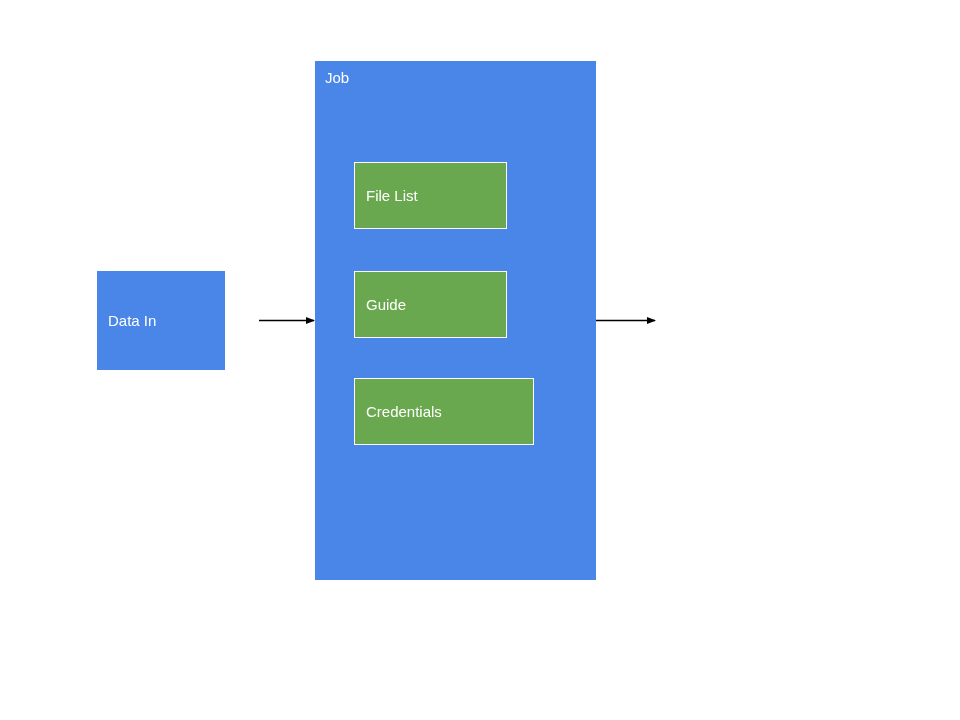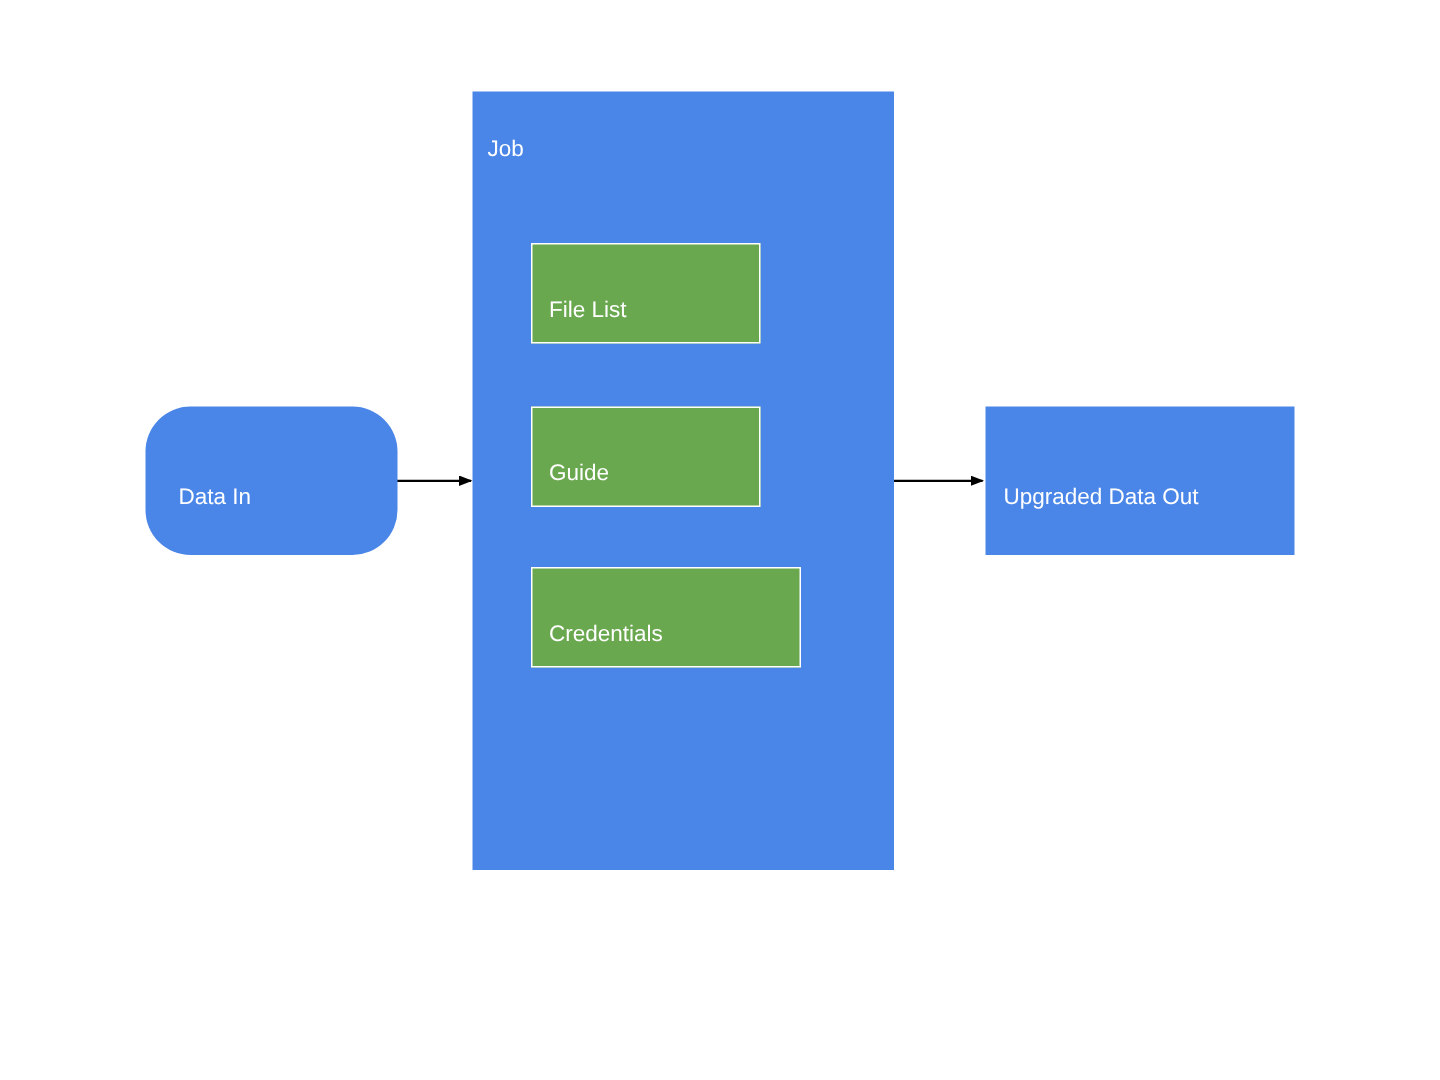--- a/index.html
+++ b/index.html
@@ -38,22 +38,22 @@
     font-size: 15px;
     line-height: 1.2;
     display: flex;
     align-items: center;
   }
   .node-blue { background: var(--node-blue); }
   .node-green {
     background: var(--node-green);
     border: 1px solid #ffffff;
   }
-  .node-label { display: block; margin-top: 22px; }
-  .node-data-in           { left: 97px;  top: 271px; width: 168px; height: 99px;  padding-left: 22px; border-radius: 30px; }
+  .node-label { display: block; }
+  .node-data-in           { left: 97px;  top: 271px; width: 128px; height: 99px;  padding-left: 11px; }
   .node-job               { left: 315px; top: 61px;  width: 281px; height: 519px; align-items: flex-start; }
   .node-job .node-label   { position: absolute; left: 10px; top: 8px; }
   .node-file-list         { left: 354px; top: 162px; width: 153px; height: 67px; padding-left: 11px; }
   .node-guide             { left: 354px; top: 271px; width: 153px; height: 67px; padding-left: 11px; }
   .node-credentials       { left: 354px; top: 378px; width: 180px; height: 67px; padding-left: 11px; }
   .node-upgraded-data-out { left: 657px; top: 271px; width: 206px; height: 99px; padding-left: 12px; }
 </style>
 </head>
 <body>
 
@@ -82,17 +82,14 @@
   </div>
 
   <div class="node node-green node-guide">
     <span class="node-label">Guide</span>
   </div>
 
   <div class="node node-green node-credentials">
     <span class="node-label">Credentials</span>
   </div>
 
-  <div class="node node-blue node-upgraded-data-out">
-    <span class="node-label">Upgraded Data Out</span>
-  </div>
 
 </div>
 
 </body></html>

